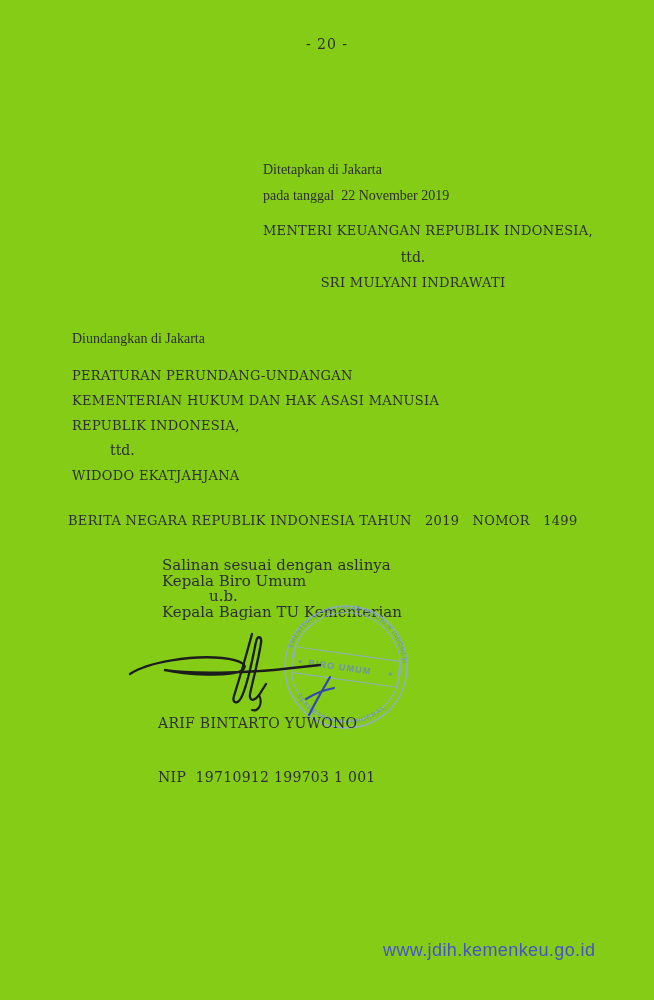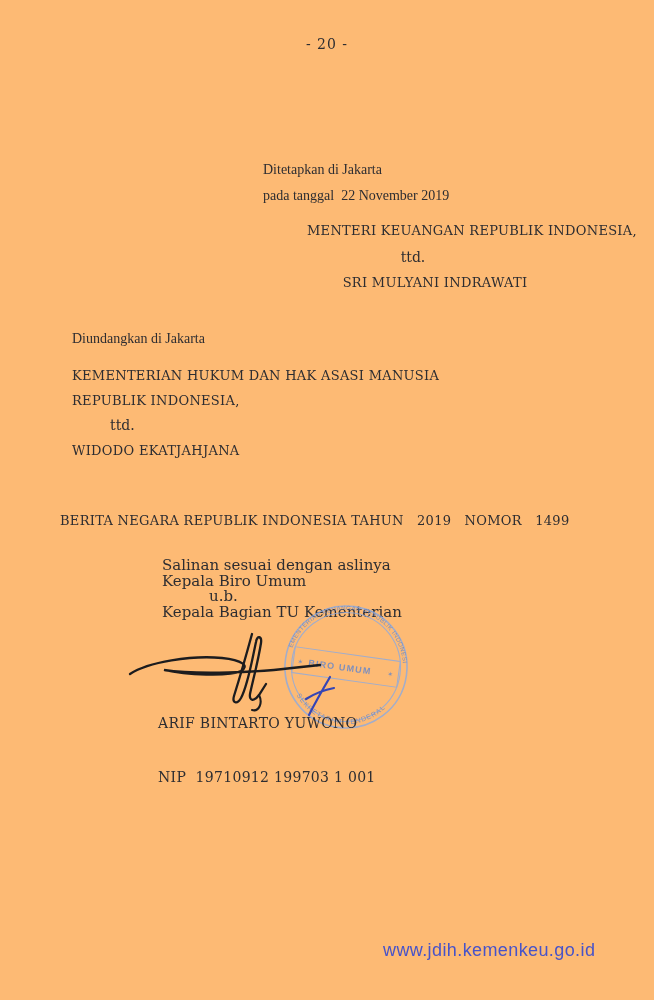--- a/index.html
+++ b/index.html
@@ -4,21 +4,21 @@
 <style>
   html, body {
     margin: 0;
     padding: 0;
     background: #ffffff;
   }
   .page {
     position: relative;
     width: 654px;
     height: 1000px;
-    background: #fdba74;
+    background: #84cc16;
     overflow: hidden;
     font-family: "DejaVu Serif", "Liberation Serif", serif;
     color: #2d2d31;
   }
   .abs { position: absolute; }
   .pre { white-space: pre; font-family: Liberation Serif, serif; }
   .page-number {
     top: 36px; left: 0; width: 654px;
     text-align: center;
     font-size: 14px;
@@ -32,36 +32,36 @@
   .jline {
     text-align: justify;
     text-align-last: justify;
   }
   .lline { text-align: left; }
   .enactment {
     top: 157px; left: 263px; width: 300px;
     font-size: 14px;
     line-height: 26px;
   }
-  .enactment .caps-line { font-size: 13px; margin-left: 44px; }
+  .enactment .caps-line { font-size: 13px; }
   .block-gap { height: 9px; }
   .center { text-align: center; }
   .promulgation {
     top: 326px; left: 72px; width: 480px;
     font-size: 14px;
     line-height: 25px;
   }
   .caps-line {
     font-size: 13px;
     letter-spacing: 0.3px;
     white-space: nowrap;
   }
   .ttd-indent { padding-left: 38px; }
   .gazette {
-    top: 513px; left: 60px;
+    top: 513px; left: 68px;
     font-size: 13px;
     letter-spacing: 0.3px;
     white-space: pre;
   }
   .certification {
     top: 558px; left: 162px; width: 260px;
     font-size: 15px;
     line-height: 15.5px;
   }
   .ub-indent { padding-left: 47px; }
@@ -111,20 +111,21 @@
     <div class="pre">pada tanggal  22 November 2019</div>
     <div class="block-gap"></div>
     <div class="caps-line">MENTERI KEUANGAN REPUBLIK INDONESIA,</div>
     <div class="center">ttd.</div>
     <div class="center caps-line">SRI MULYANI INDRAWATI</div>
   </div>
 
   <div class="abs promulgation">
     <div class="pre">Diundangkan di Jakarta</div>
     <div style="height:12px;"></div>
+    <div class="caps-line">PERATURAN PERUNDANG-UNDANGAN</div>
     <div class="caps-line">KEMENTERIAN HUKUM DAN HAK ASASI MANUSIA</div>
     <div class="caps-line">REPUBLIK INDONESIA,</div>
     <div class="ttd-indent">ttd.</div>
     <div class="caps-line">WIDODO EKATJAHJANA</div>
   </div>
 
   <div class="abs gazette">BERITA NEGARA REPUBLIK INDONESIA TAHUN   2019   NOMOR   1499</div>
 
   <div class="abs certification">
     <div>Salinan sesuai dengan aslinya</div>

